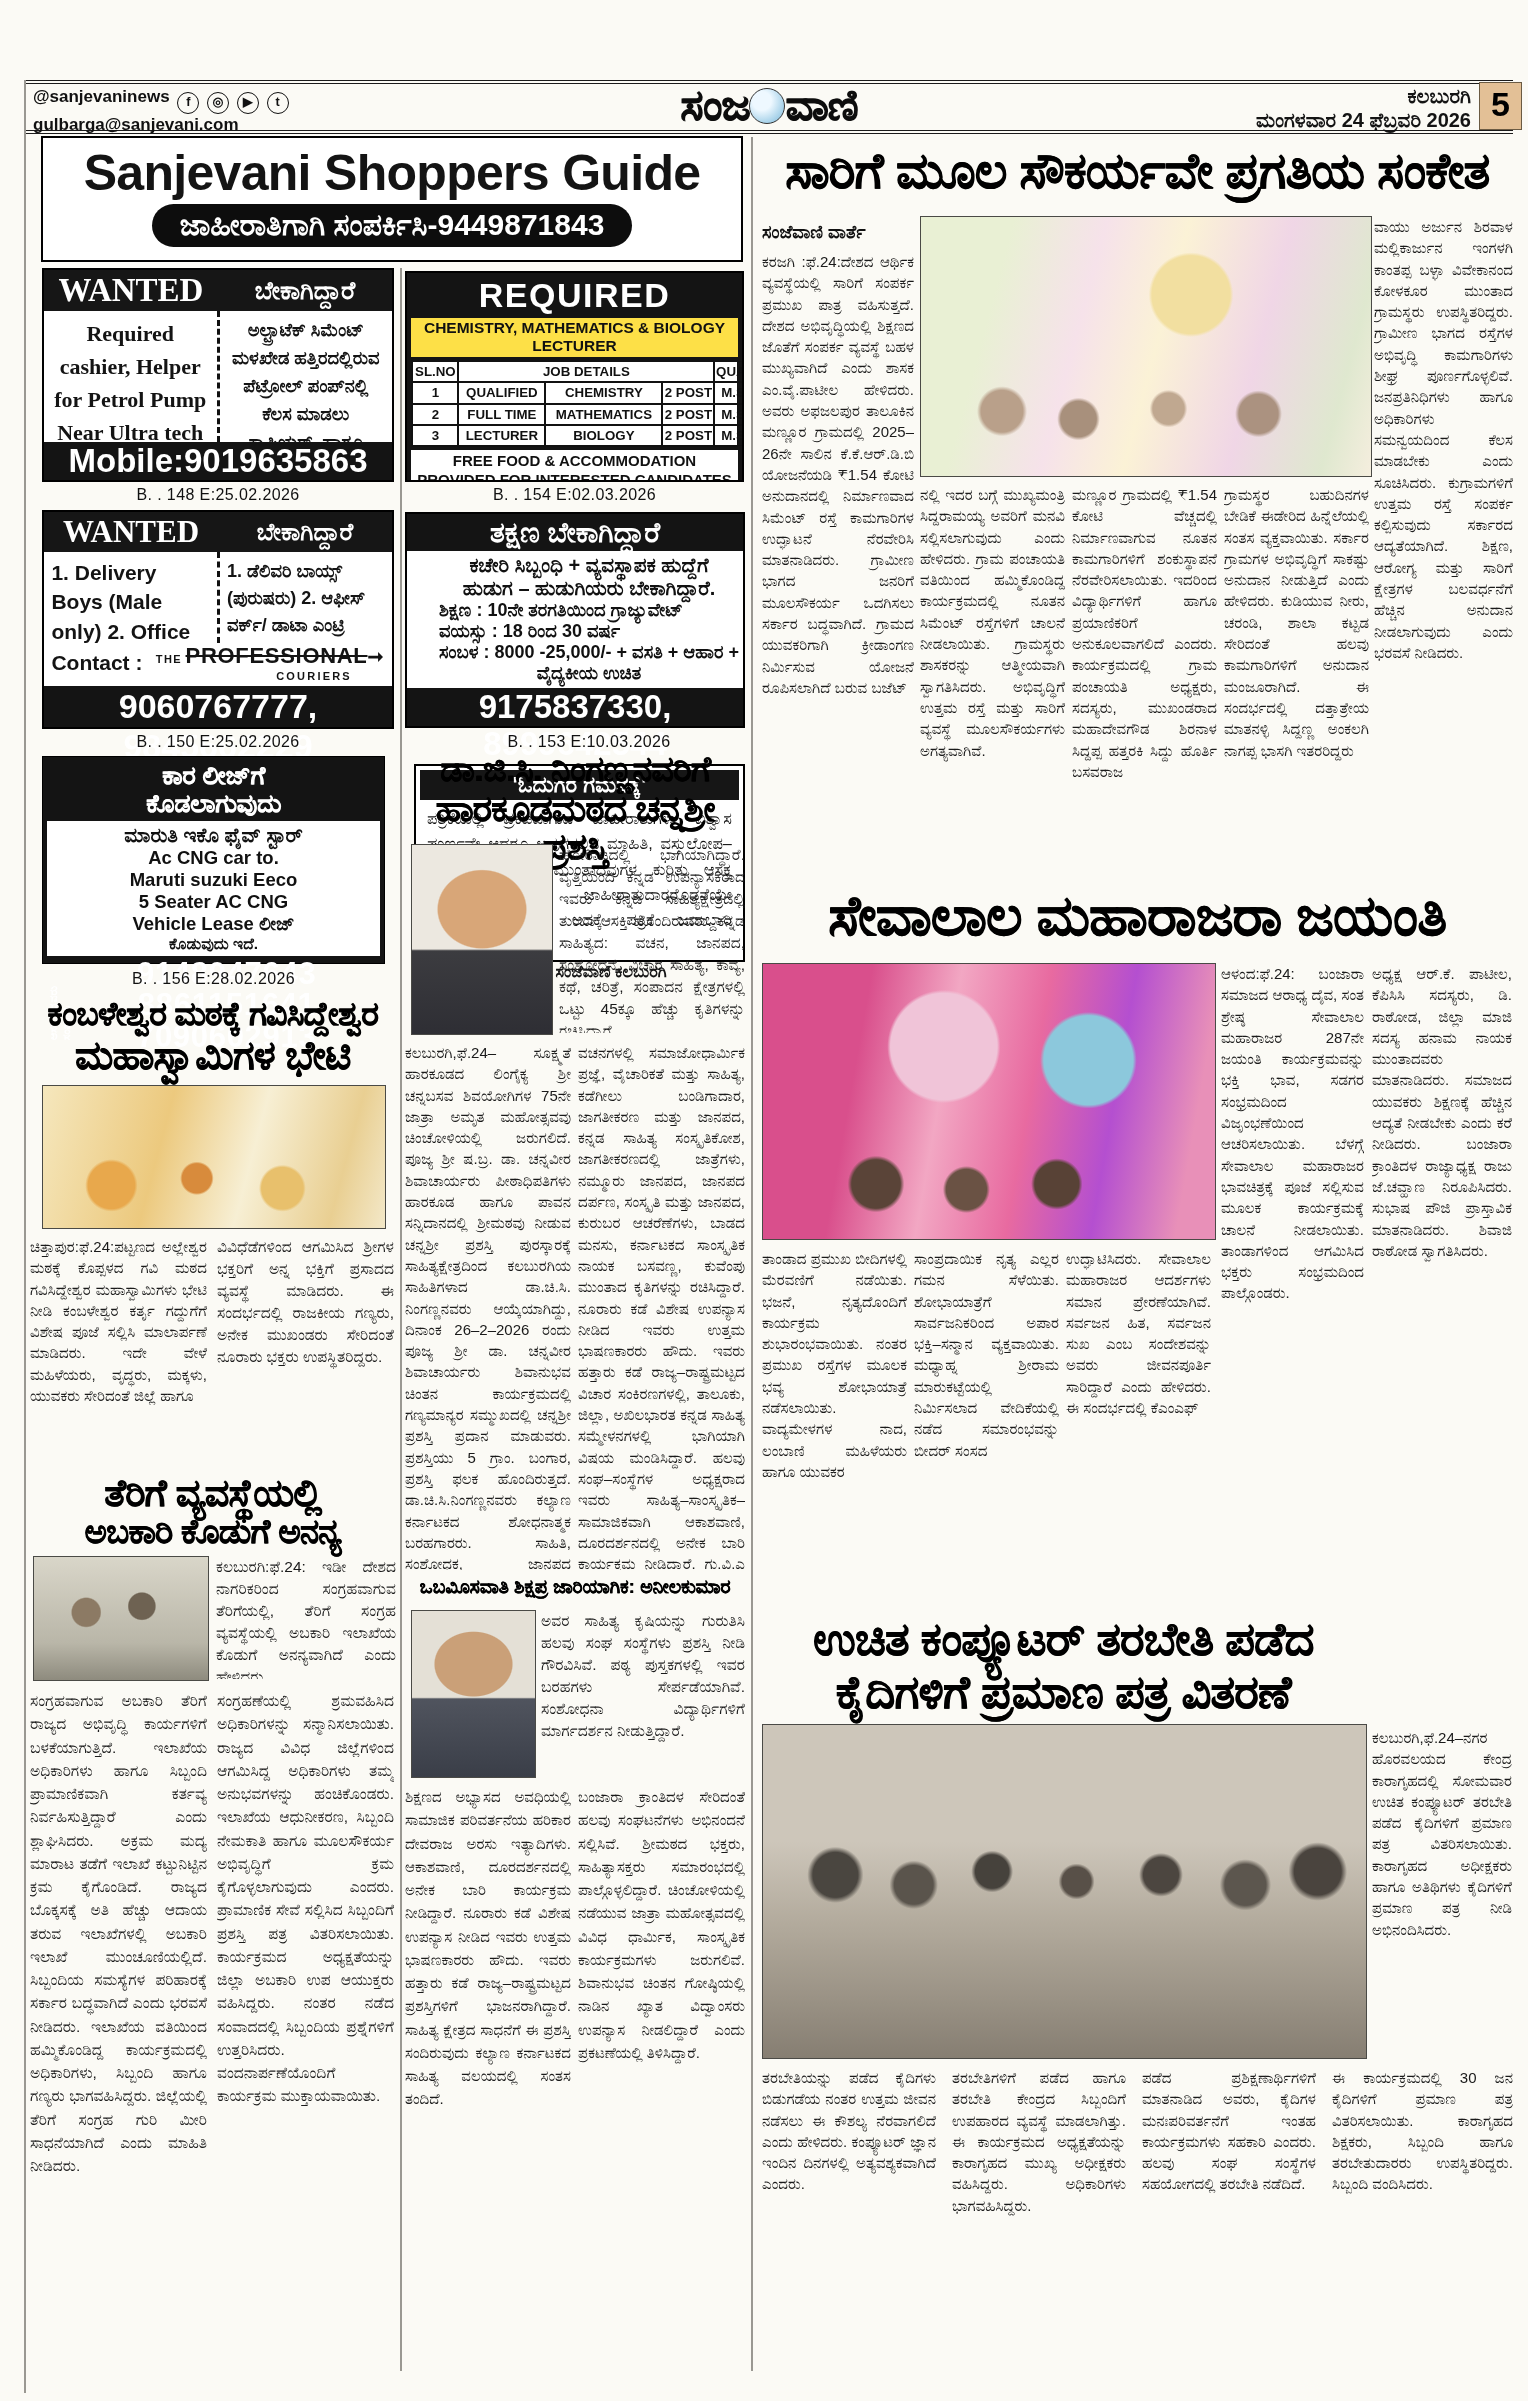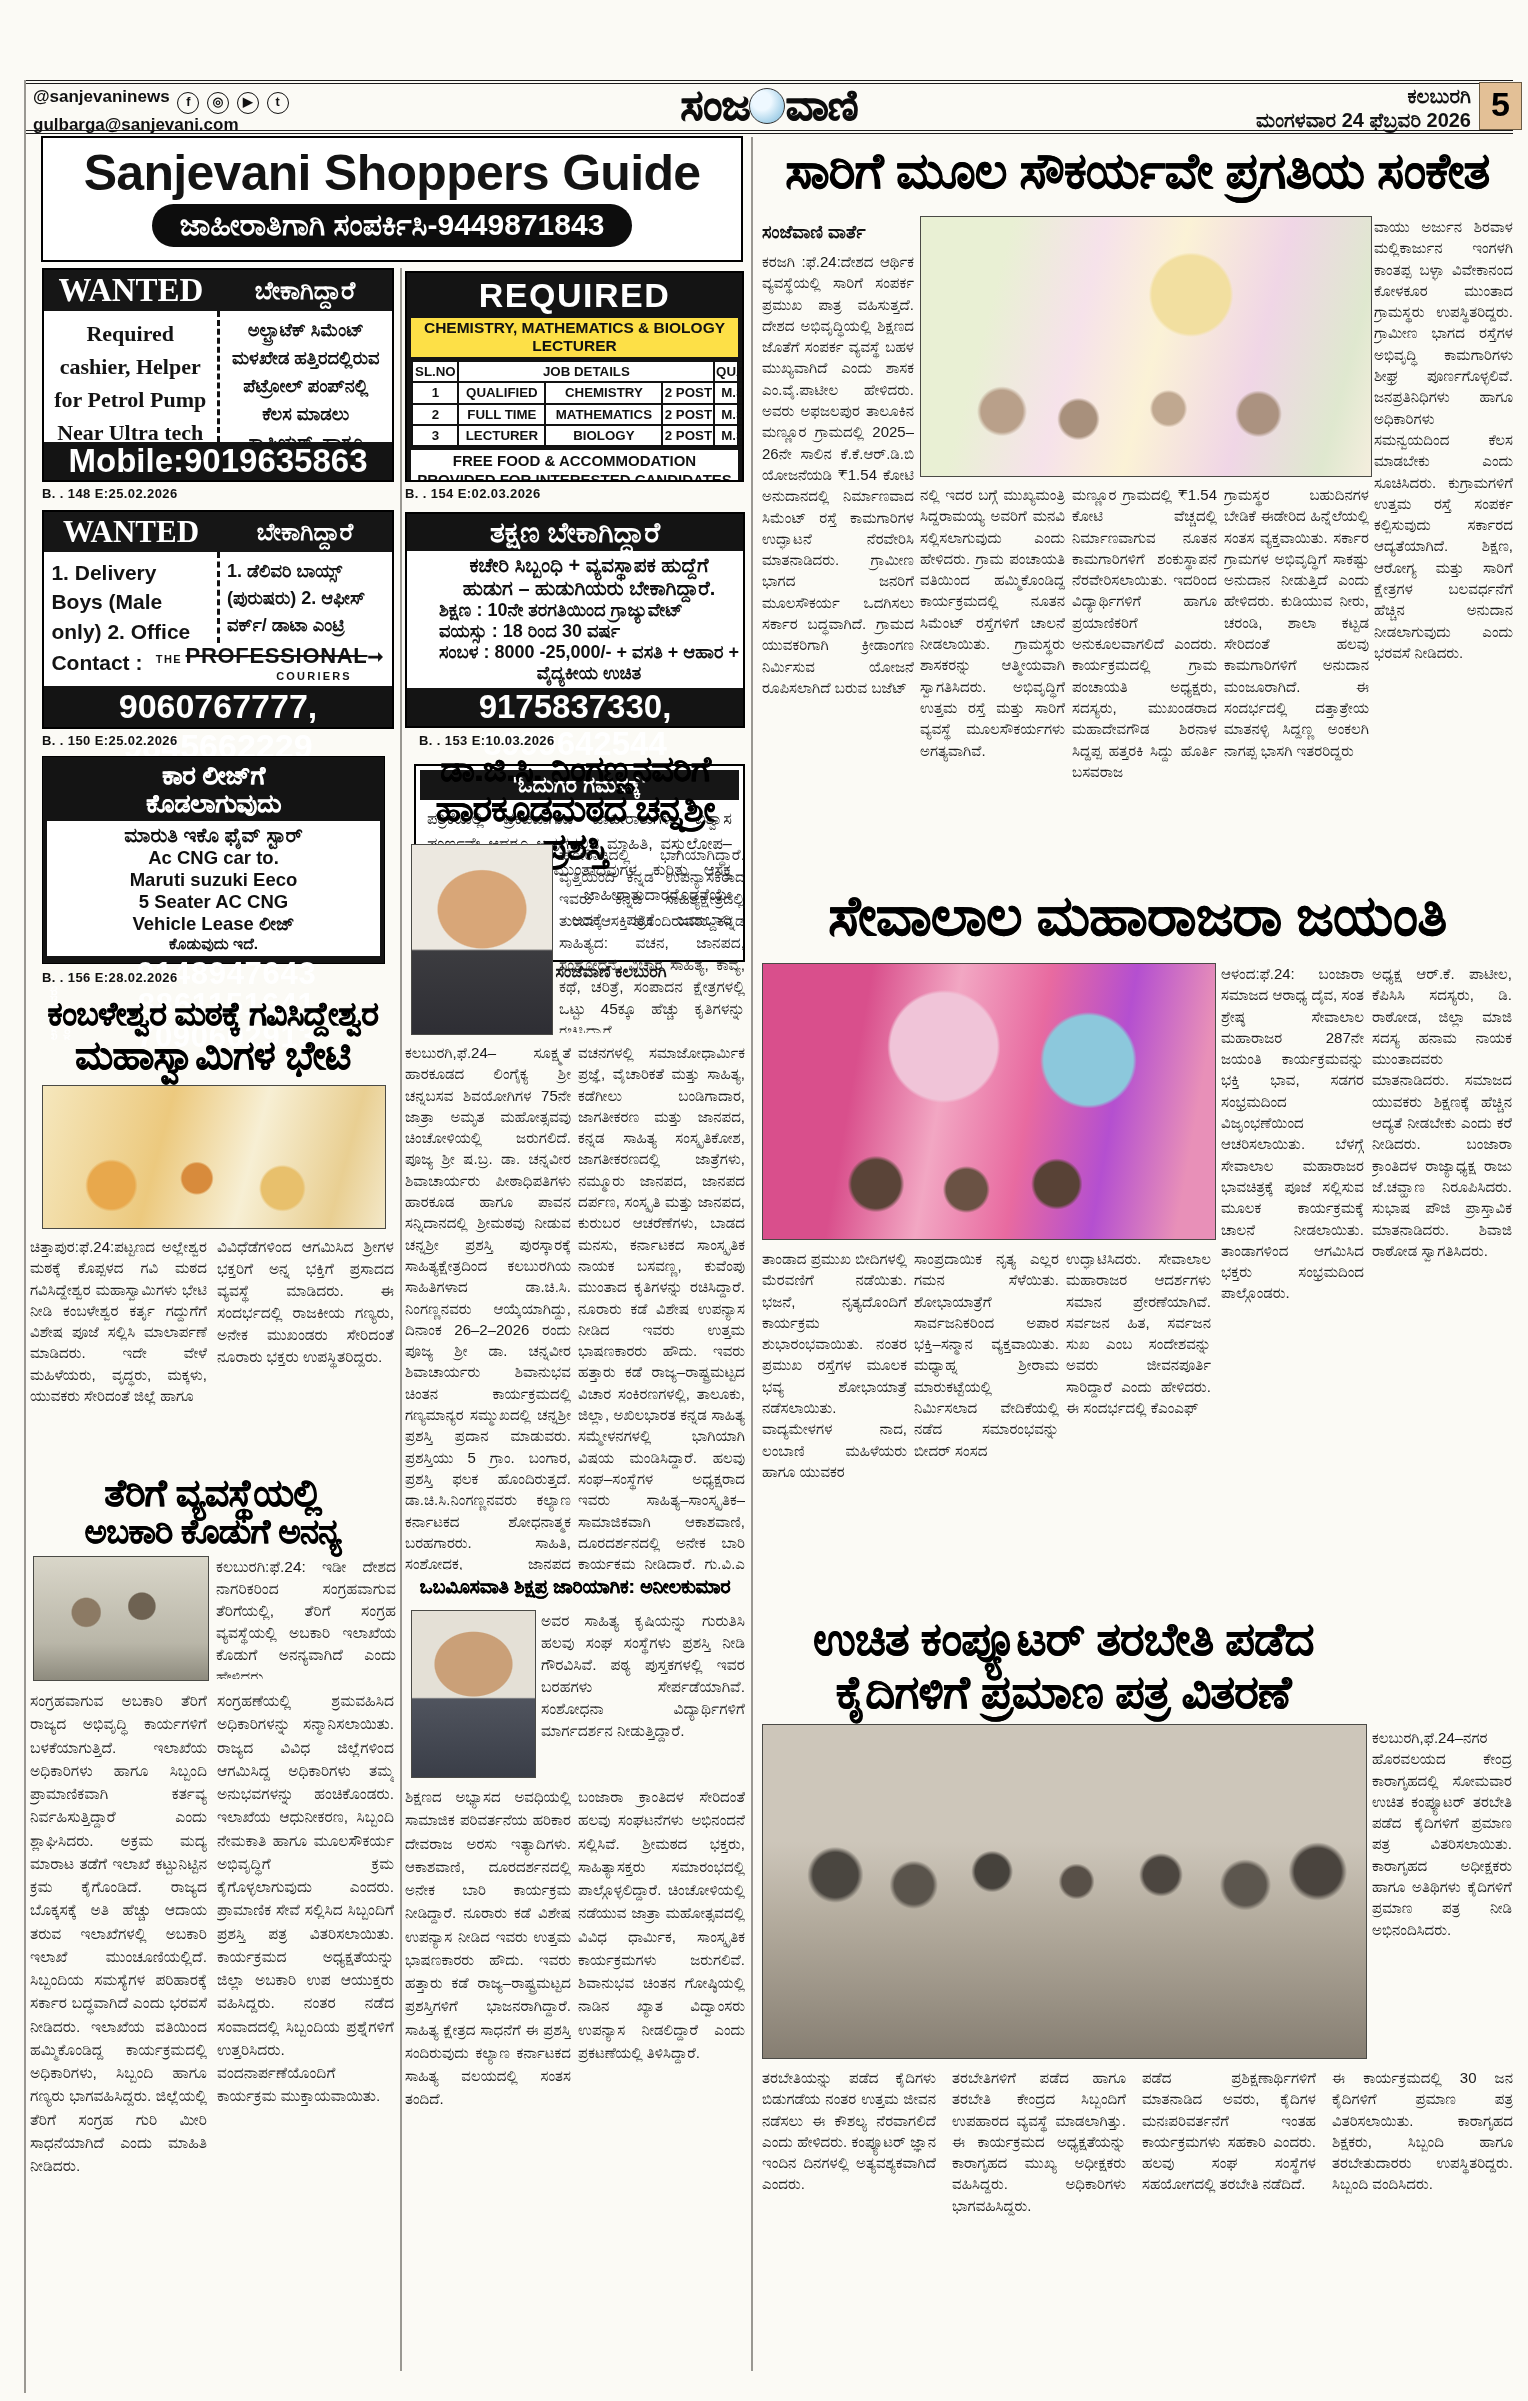--- a/index.html
+++ b/index.html
@@ -5,21 +5,21 @@
   html,body{margin:0;padding:0;background:#dcdad4;}
   .page{position:relative;width:1528px;height:2401px;background:#fbfaf5;color:#141414;
         font-family:"Liberation Sans",sans-serif;overflow:hidden;}
   .abs{position:absolute;}
   .drule{height:2.2px;border-top:1.5px solid #1b1b1b;border-bottom:0.7px solid #1b1b1b;}
   .vline{width:1.5px;background:#9a9892;}
   .col{font-size:15px;line-height:1.42;text-align:justify;overflow:hidden;word-break:break-word;color:#1a1a1a;}
   .headline{font-weight:bold;text-align:center;line-height:1.05;letter-spacing:-0.7px;color:#000;
             text-shadow:0.7px 0 0 #000;}
   .photo{border:0.7px solid #4a4a46;}
-  .code{font-size:13px;font-weight:bold;letter-spacing:0.4px;color:#111;}
+  .code{font-size:16px;font-weight:normal;text-align:center;letter-spacing:0.4px;color:#111;}
   .adbox{border:2.2px solid #000;background:#fff;box-sizing:border-box;}
   .adhead{background:#141414;color:#fff;text-align:center;font-weight:bold;}
   .byline{font-weight:bold;font-size:18px;color:#111;}
   .subhead{font-weight:bold;text-align:center;color:#000;text-shadow:0.4px 0 0 #000;}
   
   .social-line{font-size:17px;font-weight:bold;color:#111;line-height:1.25;}
   .sicon{display:inline-block;width:20px;height:20px;border:1.5px solid #111;border-radius:50%;
          font-size:12.6px;font-weight:bold;text-align:center;line-height:19px;vertical-align:-4.4px;margin-left:3px;}
   .logo-text{font-weight:bold;font-size:43px;letter-spacing:-0.7px;color:#0d0d0d;text-shadow:1.1px 0 0 #0d0d0d;}
   .globe{display:inline-block;width:34px;height:34px;border-radius:50%;vertical-align:-4.4px;

